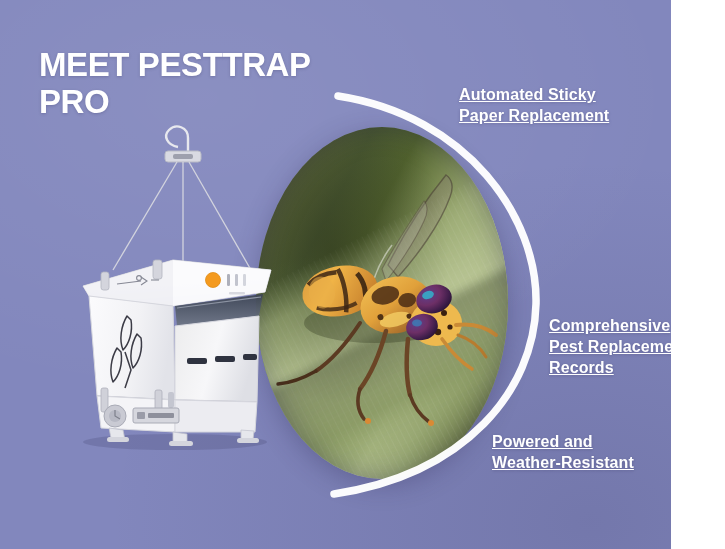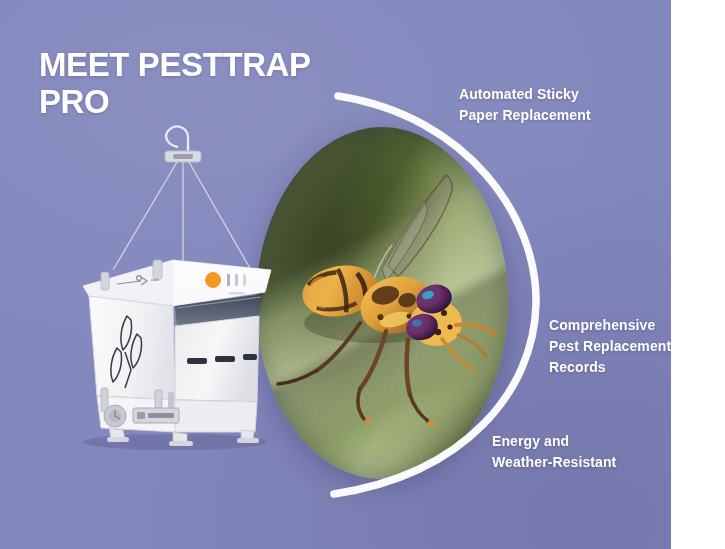--- a/index.html
+++ b/index.html
@@ -107,26 +107,27 @@
   
   .fly { position: absolute; left: 0; top: 0; width: 252px; height: 352px; }
 
   
   .arc { position: absolute; left: 300px; top: 72px; width: 260px; height: 450px; }
 
   
   .feature {
     position: absolute;
     color: #ffffff;
-    font-size: 14px;
+    font-size: 16px;
     font-weight: 700;
     line-height: 21px;
     letter-spacing: 0.1px;
     white-space: pre-line;
     text-shadow: 0 1px 3px rgba(45,42,85,0.30);
+    text-decoration: underline;
   }
   .f1 { left: 459px; top: 84px;  width: 230px; }
   .f2 { left: 538px; top: 201px; width: 185px; }
   .f3 { left: 549px; top: 315px; width: 175px; }
   .f4 { left: 492px; top: 431px; width: 215px; }
 
   
   .device { position: absolute; left: 55px; top: 120px; width: 240px; height: 330px; }
 </style>
 </head>
@@ -226,21 +227,21 @@
   </svg>
 
   <div class="title">MEET PESTTRAP
 PRO</div>
 
   <div class="feature f1">Automated Sticky
 Paper Replacement</div>
   <div class="feature f3">Comprehensive
 Pest  Replacement
 Records</div>
-  <div class="feature f4">Energy and
+  <div class="feature f4">Powered and
 Weather-Resistant</div>
 
   <svg class="device" viewBox="0 0 240 330">
     <defs>
       <linearGradient id="lid" x1="0" y1="0" x2="0.3" y2="1">
         <stop offset="0%" stop-color="#ffffff"></stop>
         <stop offset="70%" stop-color="#f6f6f8"></stop>
         <stop offset="100%" stop-color="#e4e5ea"></stop>
       </linearGradient>
       <linearGradient id="faceL" x1="0" y1="0" x2="1" y2="0.2">

